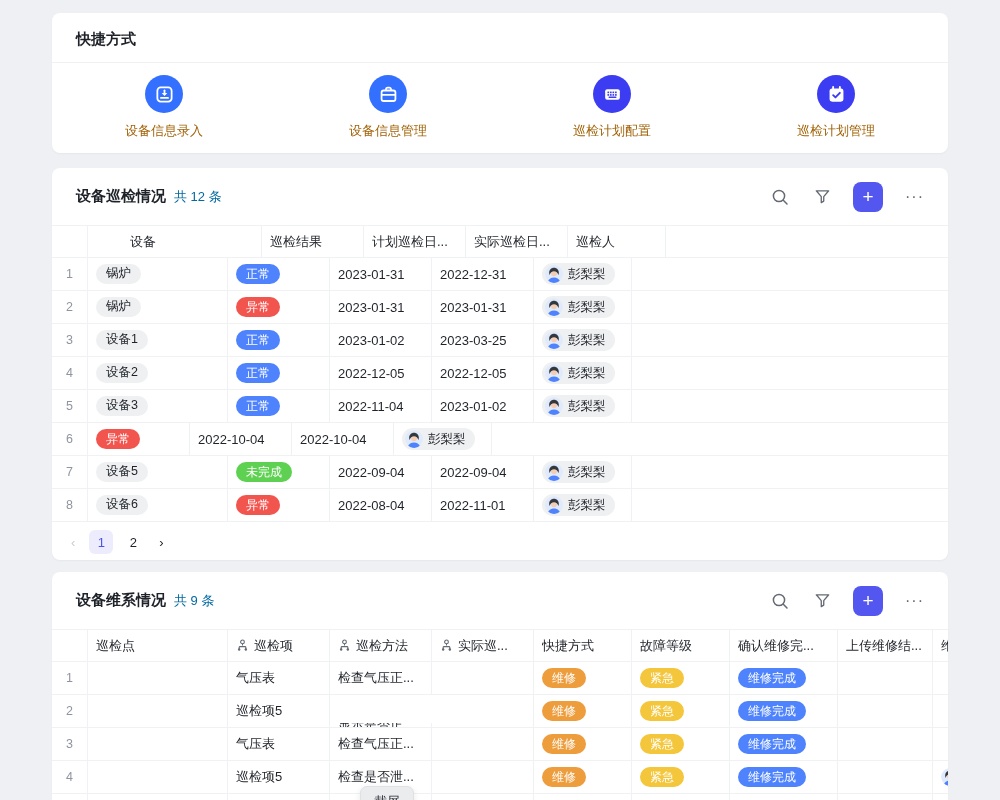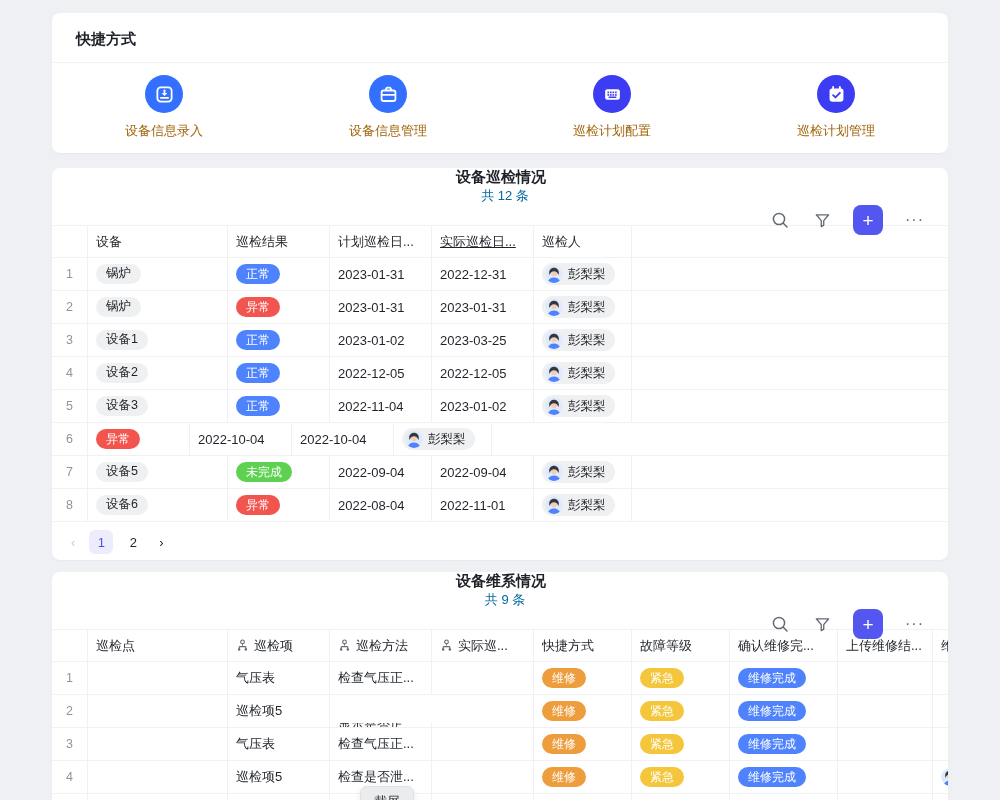--- a/index.html
+++ b/index.html
@@ -19,21 +19,21 @@
   }
   
   .sc-card { height:140px; }
   .sc-title-row { padding:17px 24px 13px; border-bottom:1px solid #f0f1f2; }
   .sc-title { font-size:15px; font-weight:700; }
   .sc-items { display:flex; height:89px; align-items:center; }
   .sc-item { flex:1; display:flex; flex-direction:column; align-items:center; gap:9px; cursor:pointer; }
   .sc-circle { width:38px; height:38px; border-radius:50%; display:flex; align-items:center; justify-content:center; }
   .sc-label { font-size:13px; color:#a16207; }
   
-  .sec-head { height:57px; display:flex; align-items:center; padding:0 22px 0 24px;flex-direction:column; }
+  .sec-head { height:57px; display:flex; align-items:center; padding:0 22px 0 24px; }
   .sec-title { font-size:15px; font-weight:700; }
   .sec-count { font-size:13px; color:#0369a1; margin-left:8px; }
   .tools { margin-left:auto; display:flex; align-items:center; gap:20px; }
   .icon-btn { width:22px; height:22px; display:flex; align-items:center; justify-content:center; cursor:pointer; background:none; border:none; }
   .plus-btn { width:30px; height:30px; border-radius:8px; border:none; color:#fff; font-size:19px; line-height:1; display:flex; align-items:center; justify-content:center; cursor:pointer; }
   .more-btn { color:#646a73; font-size:16px; letter-spacing:1px; background:none; border:none; cursor:pointer; padding:0 2px; }
   
   .grid { width:100%; font-size:13px; }
   .grid-row { display:flex; height:33px; border-bottom:1px solid #f0f1f2; }
   .grid-row.head { border-top:1px solid #f0f1f2; color:#1f2329; }
@@ -153,30 +153,30 @@
             <path d="M3.5 4h13l-5.2 6.2v4.6l-2.6 1.6v-6.2L3.5 4z" fill="none" stroke="#646a73" stroke-width="1.4" stroke-linejoin="round"></path>
           </svg>
         </button>
       <button class="plus-btn" style="background: rgb(83, 86, 239);">+</button>
       <button class="more-btn">···</button>
     </div>
   </div>
   <div class="grid" id="table-inspection">
       <div class="grid-row head">
         <div class="th col-num" style="width:36px;"></div>
-        <div class="th" style="width:140px;">
+        <div class="th" style="width:140px;margin-left:34px;">
           <span>设备</span>
         </div>
         <div class="th" style="width:102px;">
           <span>巡检结果</span>
         </div>
         <div class="th" style="width:102px;">
           <span>计划巡检日...</span>
         </div>
-        <div class="th" style="width:102px;text-decoration:underline;">
+        <div class="th" style="width:102px;">
           <span>实际巡检日...</span>
         </div>
         <div class="th" style="width:98px;">
           <span>巡检人</span>
         </div>
         <div class="th col-fill" style=""></div>
       </div>
       <div class="grid-row">
         <div class="td col-num" style="width:36px;">1</div>
         <div class="td" style="width:140px;">

